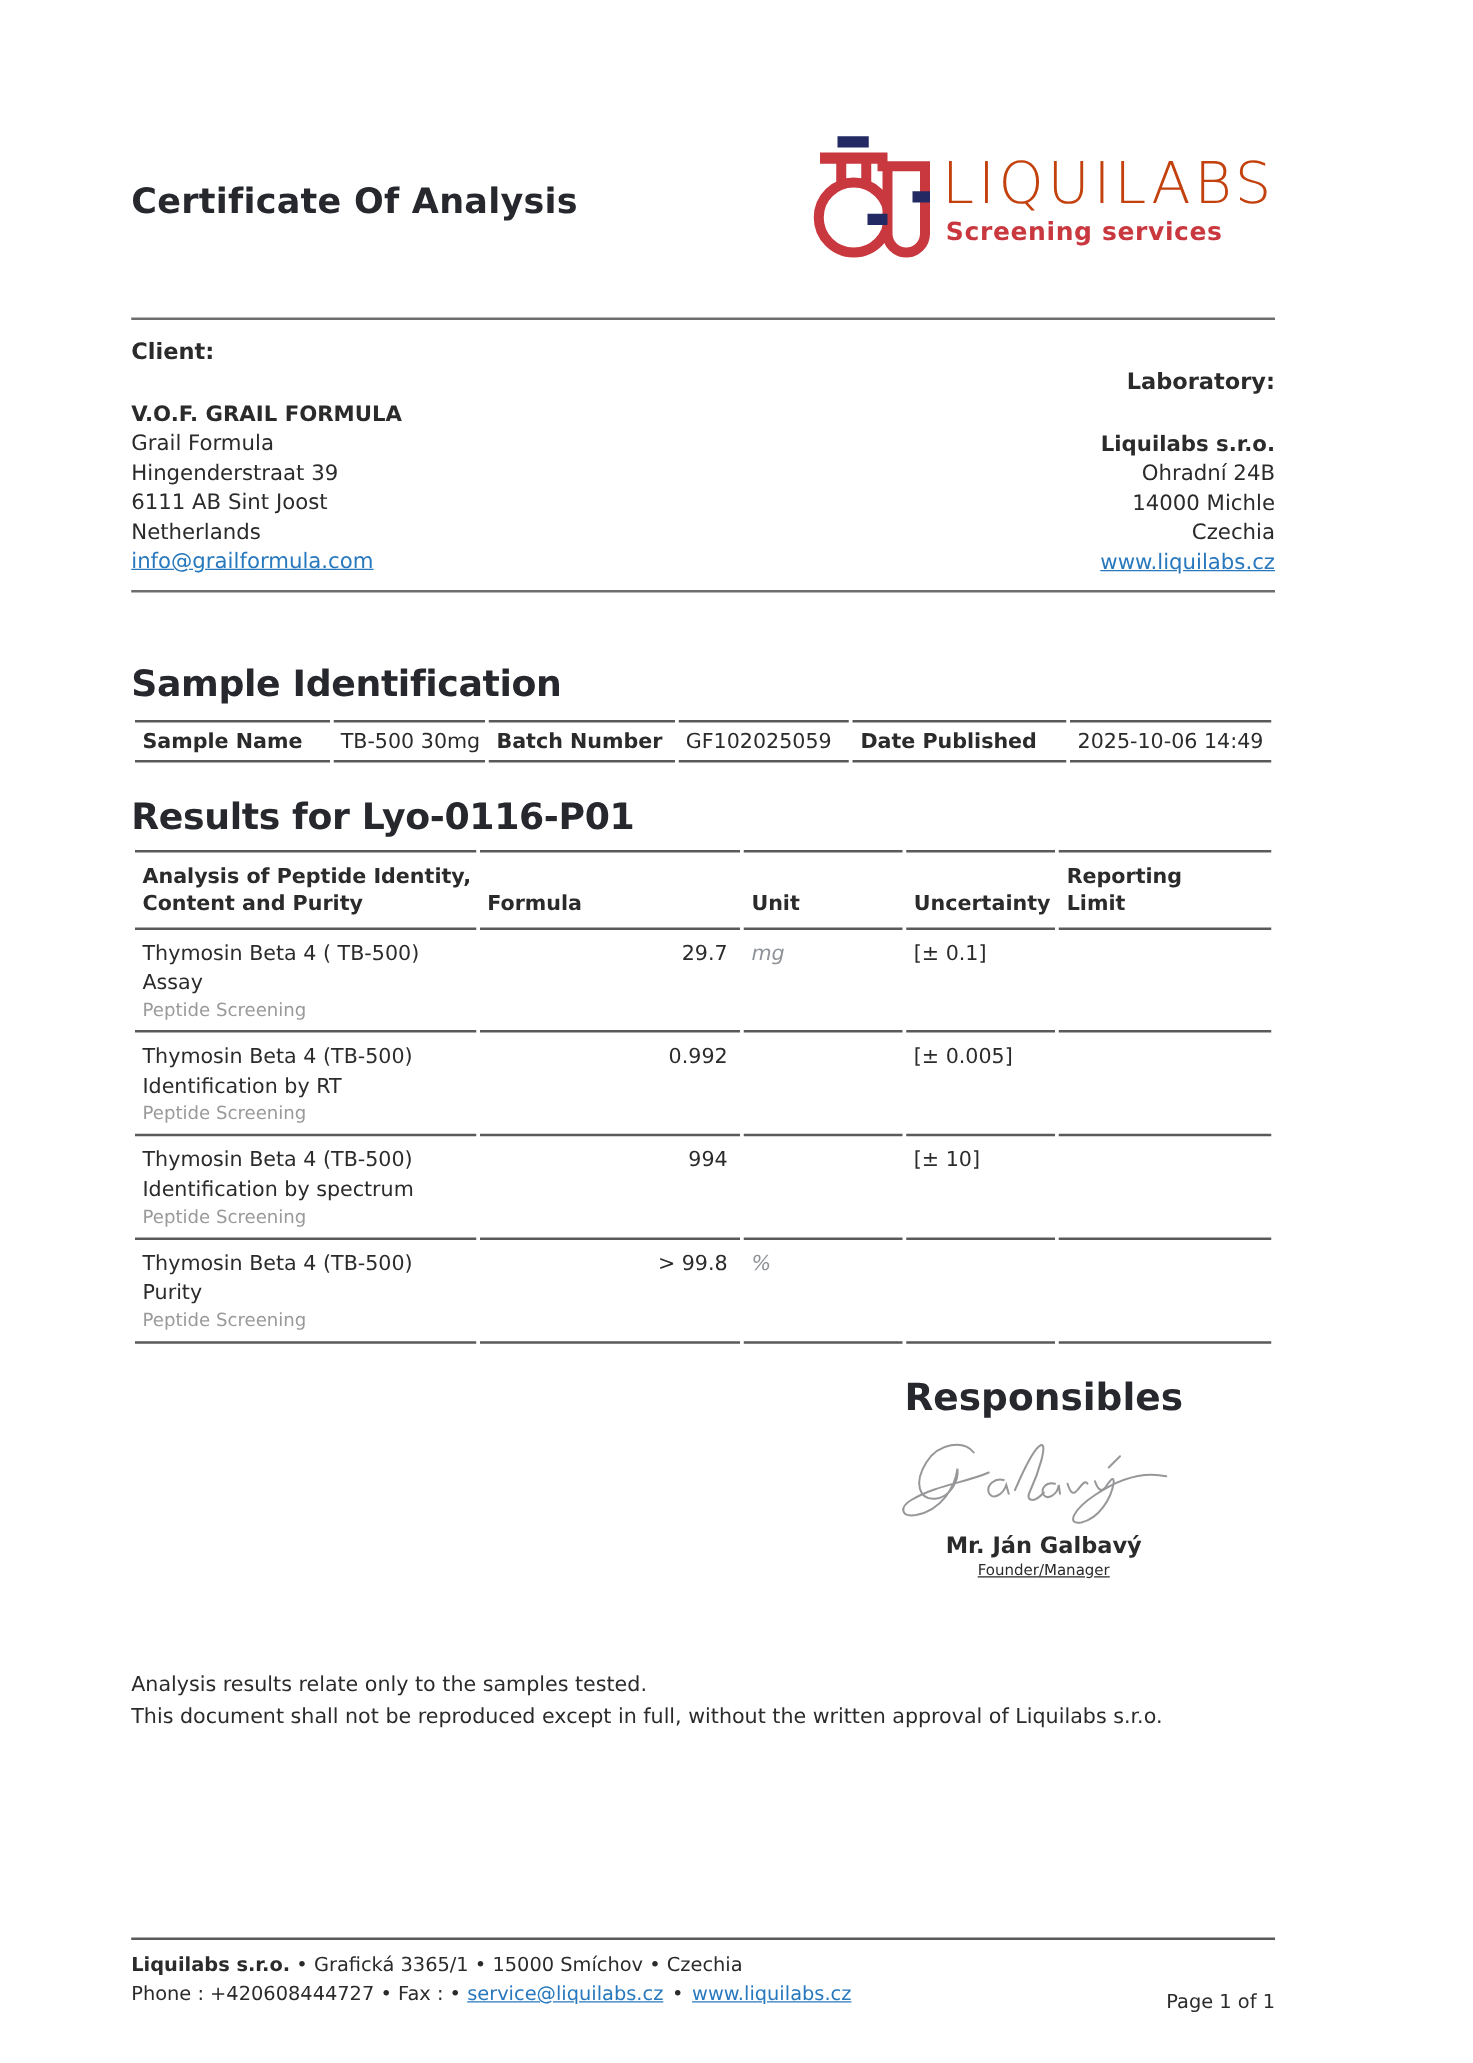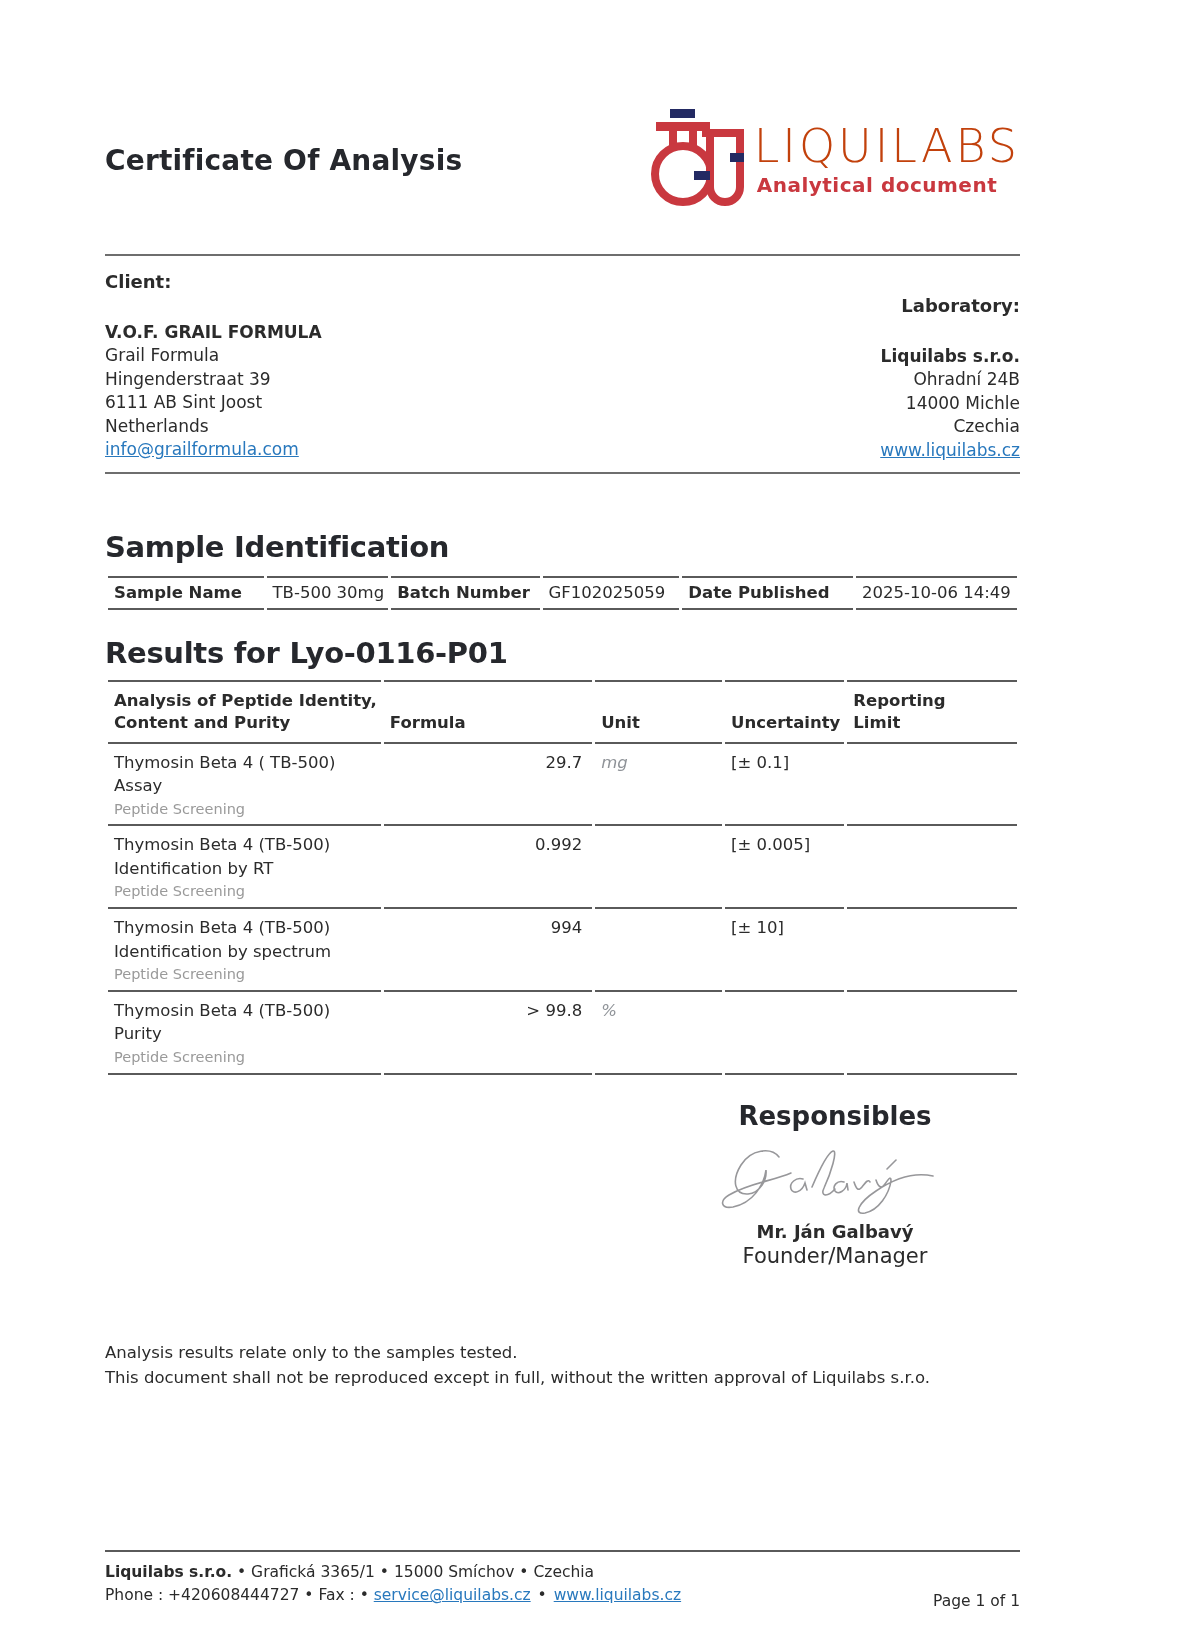--- a/index.html
+++ b/index.html
@@ -118,24 +118,24 @@
   .r-c4 { width: 12.1%; }
   .r-c5 { width: 19.3%; }
   .analysis-name { margin-bottom: 2px; }
   .analysis-method { margin-bottom: 3px; }
   .screening { color: #9a9a9a; font-size: 14.5px; margin-top: 3px; }
   .unit-val { color: #8f9398; font-style: italic; }
 
   
   .responsibles-wrap { display: flex; justify-content: flex-end; margin-top: 26px; }
   .responsibles { width: 370px; text-align: center; }
-  .responsibles-heading { font-size: 26px; font-weight: bold; color: #26282d; }
+  .responsibles-heading { font-size: 30px; font-weight: bold; color: #26282d; }
   .signature { margin-top: 6px; height: 82px; display: flex; justify-content: center; }
   .signatory-name { font-size: 18px; font-weight: bold; margin-top: 2px; }
-  .signatory-role { font-size: 21px; margin-top: 2px; }
+  .signatory-role { font-size: 12px; margin-top: 2px; text-decoration: underline; }
 
   
   .disclaimer { margin-top: 72px; font-size: 16.5px; line-height: 1.55; }
 
   
   .doc-footer {
     position: absolute;
     left: 105px;
     right: 158px;
     top: 1550px;
@@ -175,21 +175,21 @@
             <path d="M66 28 L66 80 A15 15 0 0 0 96 80 L96 28" stroke="#c9383f" stroke-width="8" fill="none"></path>
 
             <rect x="58" y="22" width="42" height="8" fill="#c9383f"></rect>
 
             <rect x="86" y="46" width="14" height="9" fill="#232a63"></rect>
             <rect x="50" y="64" width="16" height="9" fill="#232a63"></rect>
           </svg>
         </span>
         <div class="brand-text">
           <div class="brand-name">LIQUILABS</div>
-          <div class="brand-tagline">Analytical document</div>
+          <div class="brand-tagline">Screening services</div>
         </div>
       </div>
     </div>
 
     <div class="rule rule-top"></div>
 
     <div class="parties">
       <div class="party party-client">
         <div class="party-label">Client:</div>
         <div class="party-name">V.O.F. GRAIL FORMULA</div>

